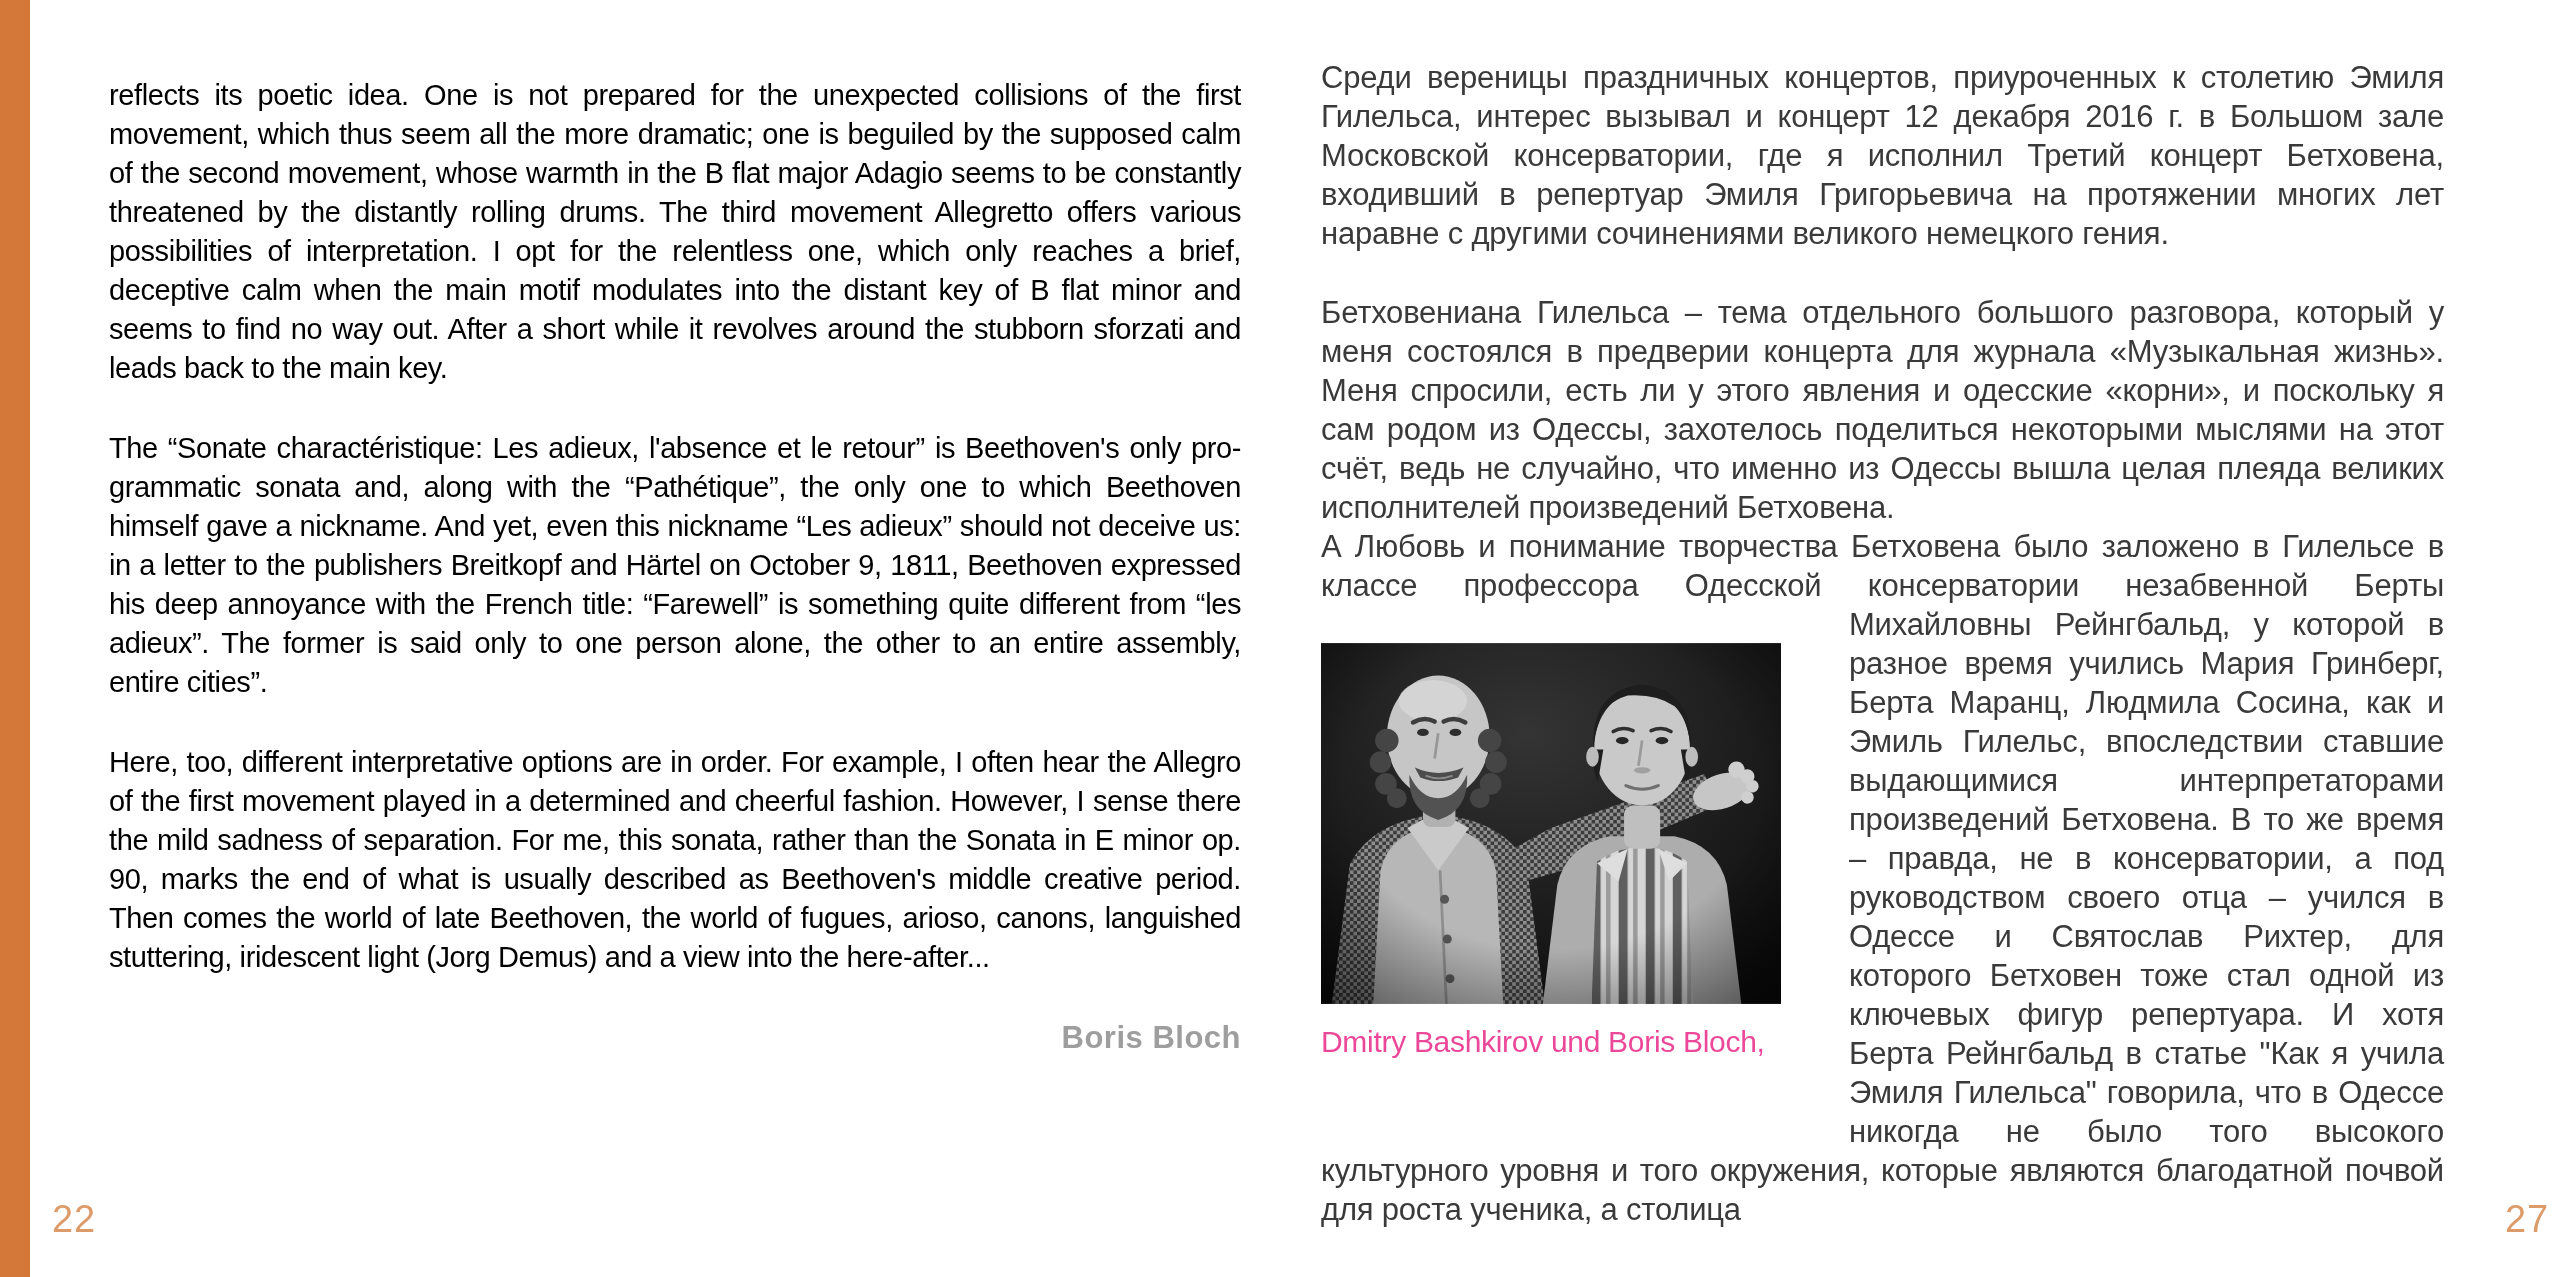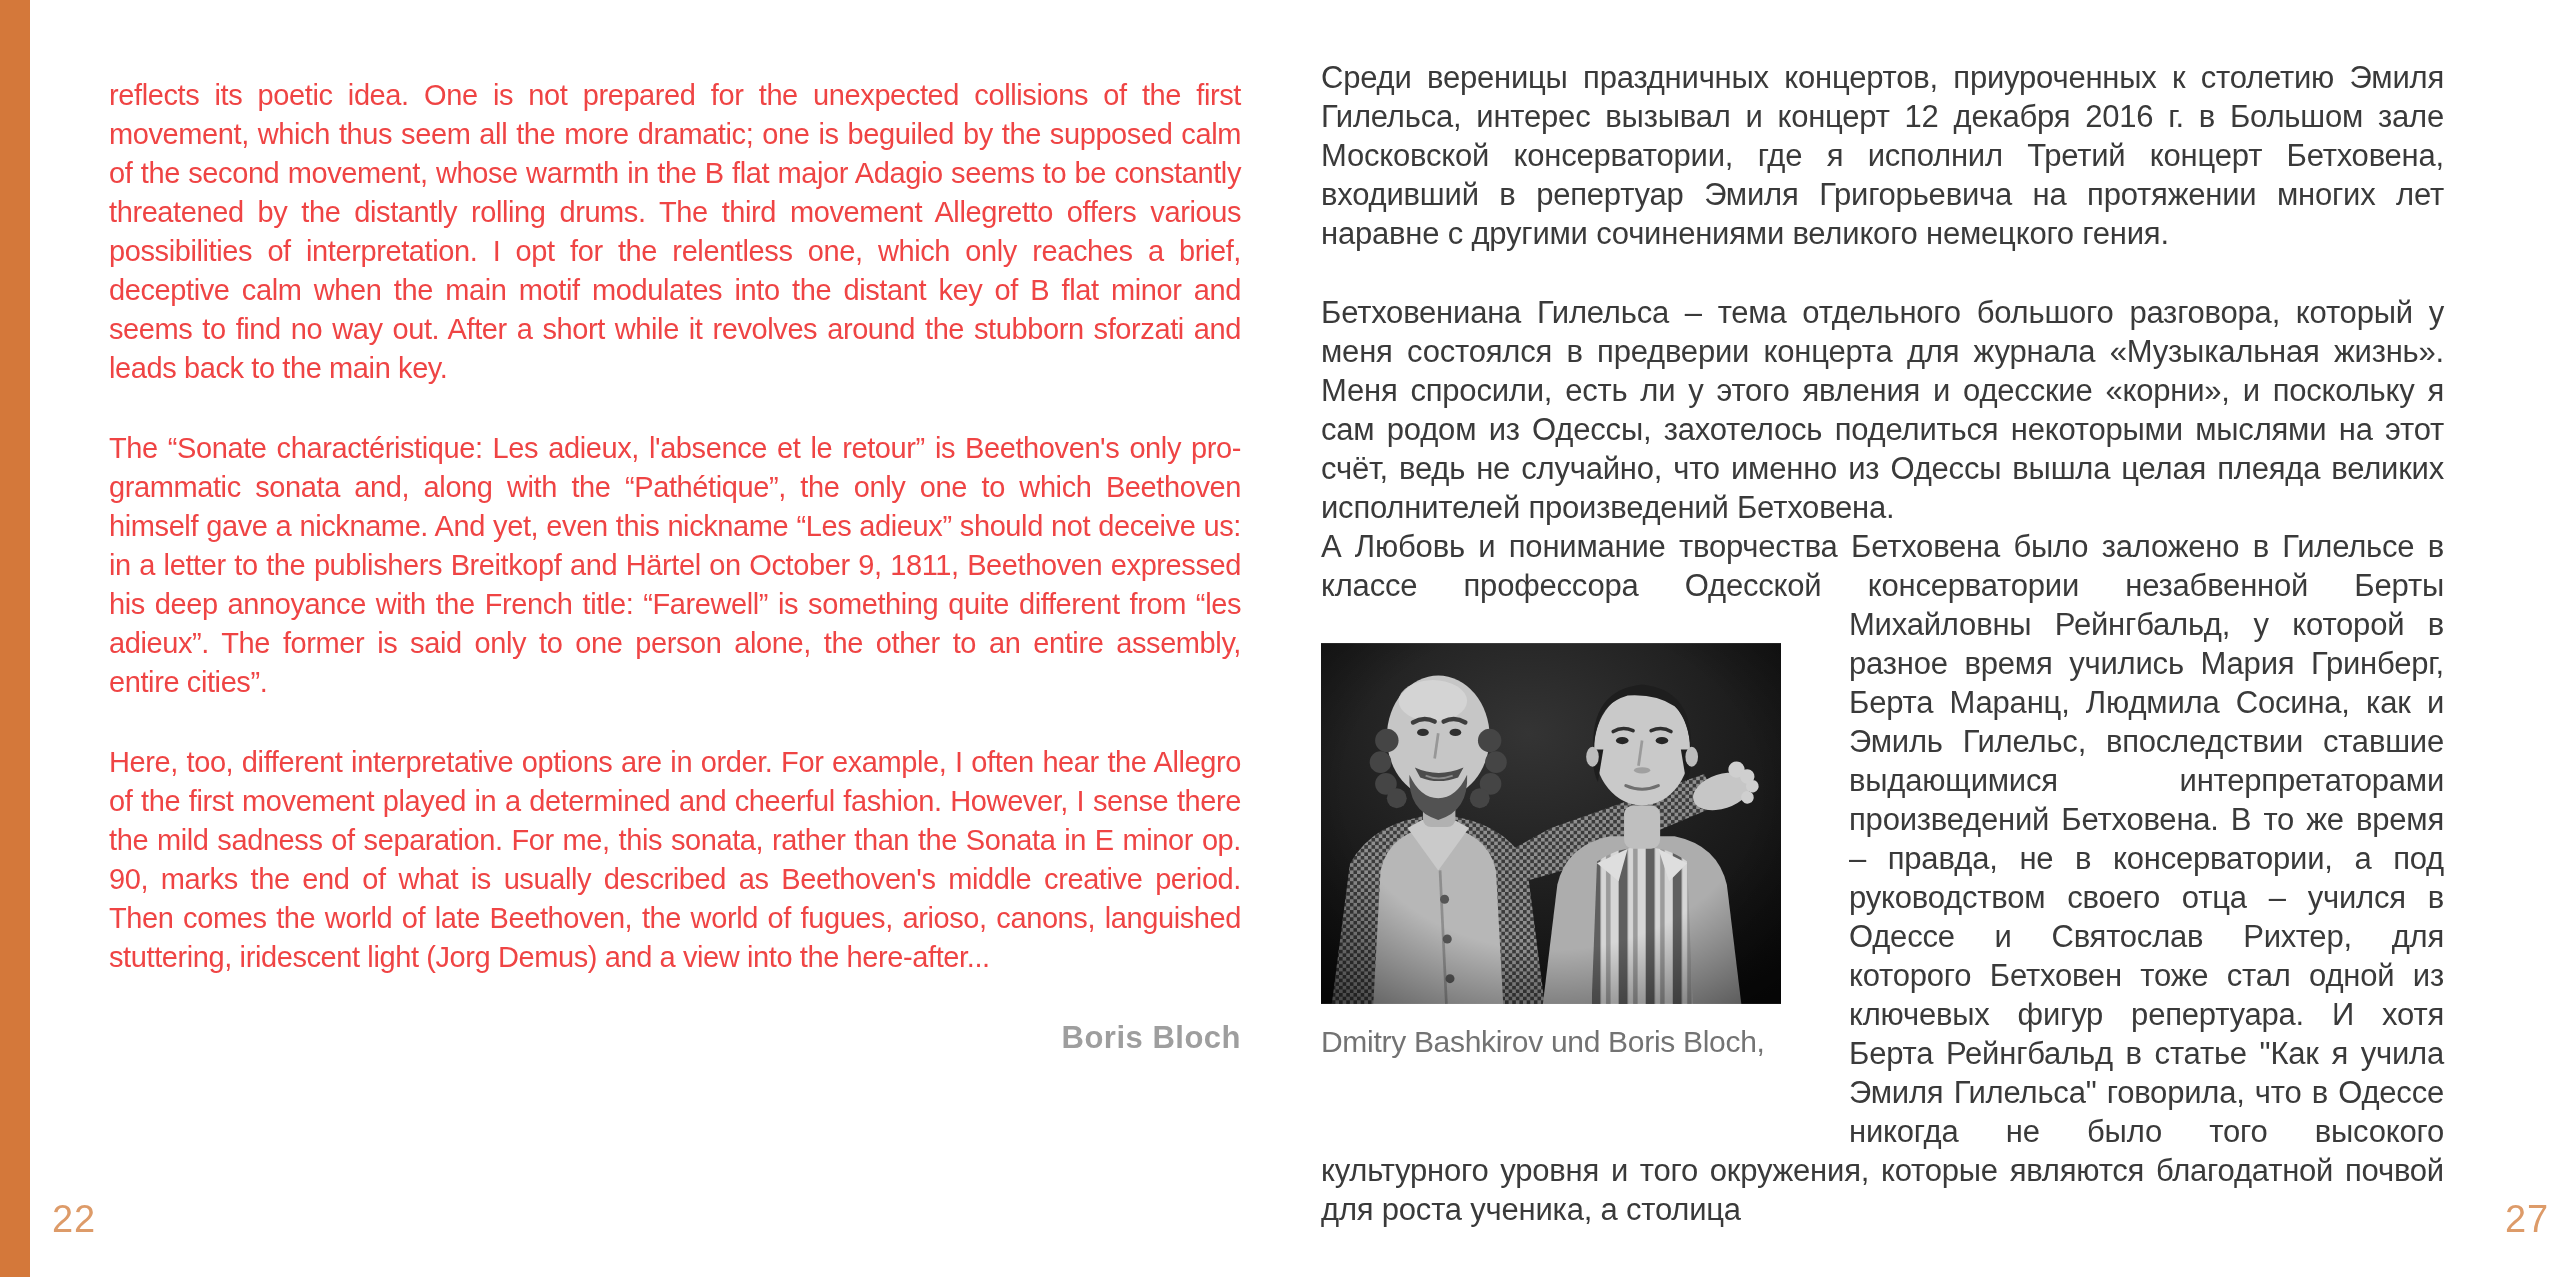--- a/index.html
+++ b/index.html
@@ -3,30 +3,30 @@
 <meta charset="utf-8">
 <style>
   html,body{margin:0;padding:0;background:#ffffff;}
   .sheet{position:relative;width:2576px;height:1277px;background:#ffffff;overflow:hidden;
          font-family:"Liberation Sans","DejaVu Sans",sans-serif;}
   .accent-bar{position:absolute;left:0;top:0;width:30px;height:100%;}
   .page{position:absolute;}
   .left-page{left:109px;top:76px;width:1132px;}
   .right-page{left:1321px;top:58px;width:1123px;}
   .p-en{font-size:29px;line-height:39px;letter-spacing:-0.4px;text-align:justify;
-        margin:0 0 41px 0;color:#ef4444;}
+        margin:0 0 41px 0;color:#000000;}
   .p-ru{font-size:31px;line-height:39px;letter-spacing:-0.2px;text-align:justify;
         margin:0 0 40px 0;color:#3a3a3a;}
   .p-ru:last-child{margin-bottom:0;}
   .signature{margin-top:38px;text-align:right;font-size:31px;letter-spacing:0.5px;font-weight:bold;}
   .f-sp{float:left;width:0.9px;height:116px;margin-left:-0.9px;}
   .f-photo{float:left;clear:left;width:528px;min-height:507px;}
   .photo-svg{display:block;width:460px;height:361px;}
   .caption{display:block;margin-top:18px;font-size:30px;line-height:39px;
-           letter-spacing:-0.3px;color:#737373;}
+           letter-spacing:-0.3px;color:#ec4899;}
   .pagenum{position:absolute;bottom:36px;font-size:38px;letter-spacing:0.9px;}
   .pagenum.l{left:52px;}
   .pagenum.r{right:27px;}
 </style>
 </head>
 <body>
 
 <div class="sheet">
 
   <div class="accent-bar" style="background: rgb(212, 120, 58);"></div>

